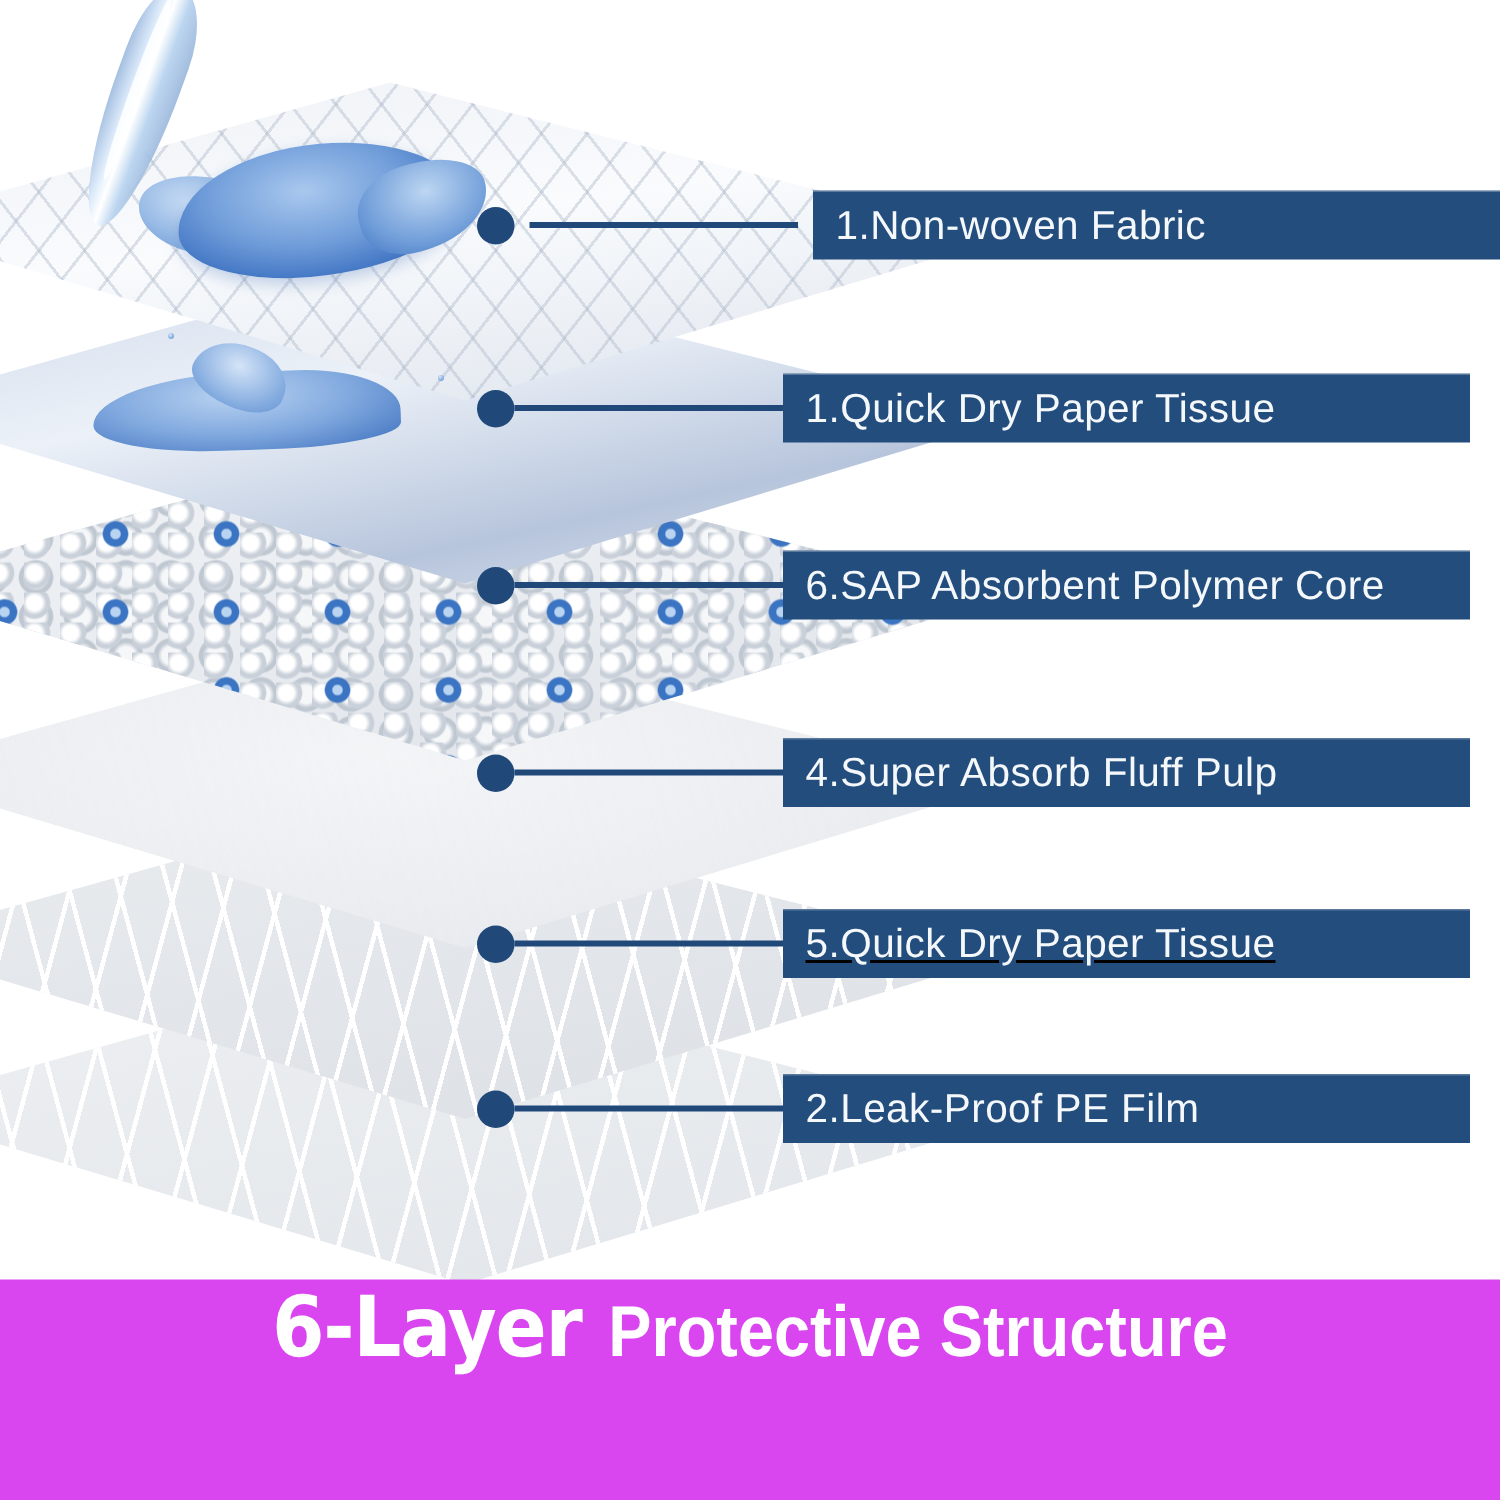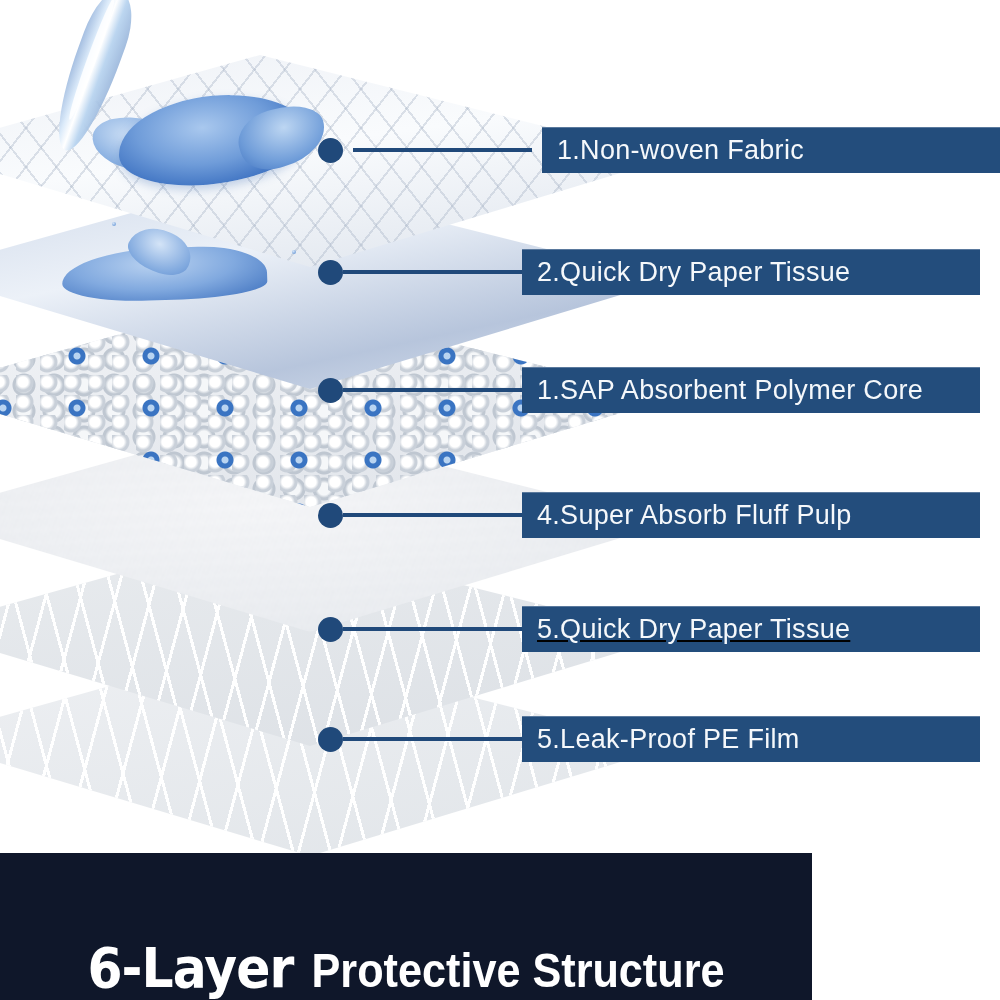--- a/index.html
+++ b/index.html
@@ -111,22 +111,22 @@
   .lead{ width:179px; height:4px; background:#20497a; flex:0 0 auto; }
   .tag{
     width:458px; height:46px; box-sizing:border-box; flex:0 0 auto;
     background:#234d7c; color:#f5f8fb; display:flex; align-items:center;
     padding-left:15px; font-size:27px; letter-spacing:.3px;
     border-top:1px solid rgba(255,255,255,.25);
   }
 
   
   .banner{
-    position:absolute; left:0; top:853px; width:812px; height:147px; z-index:50;
-    background:#0f172a; display:flex; align-items:flex-end; justify-content:center;
+    position:absolute; left:0; top:853px; width:1000px; height:147px; z-index:50;
+    background:#d946ef; display:flex; align-items:flex-start; justify-content:center;
   }
   .banner-inner{ display:flex; align-items:baseline; gap:20px; transform:scaleX(.9); color:#ffffff; }
   .banner-strong{ font-family:"DejaVu Sans", sans-serif; font-weight:bold; font-size:56px; letter-spacing:-1px; }
   .banner-rest{ font-family:"Liberation Sans", sans-serif; font-weight:bold; font-size:48px; letter-spacing:0; }
 </style>
 </head>
 <body>
 
 <div class="stage">
 
@@ -159,41 +159,41 @@
   <div class="water drop"></div>
 
   <div class="callout callout-1">
     <span class="dot"></span>
     <span class="lead"></span>
     <span class="tag">1.Non-woven Fabric</span>
   </div>
   <div class="callout callout-2">
     <span class="dot"></span>
     <span class="lead"></span>
-    <span class="tag">2.Quick Dry Paper Tissue</span>
+    <span class="tag">1.Quick Dry Paper Tissue</span>
   </div>
   <div class="callout callout-3">
     <span class="dot"></span>
     <span class="lead"></span>
-    <span class="tag">1.SAP Absorbent Polymer Core</span>
+    <span class="tag">6.SAP Absorbent Polymer Core</span>
   </div>
   <div class="callout callout-4">
     <span class="dot"></span>
     <span class="lead"></span>
     <span class="tag">4.Super Absorb Fluff Pulp</span>
   </div>
   <div class="callout callout-5">
     <span class="dot"></span>
     <span class="lead"></span>
     <span class="tag">5.Quick Dry Paper Tissue</span>
   </div>
   <div class="callout callout-6">
     <span class="dot"></span>
     <span class="lead"></span>
-    <span class="tag">5.Leak-Proof PE Film</span>
+    <span class="tag">2.Leak-Proof PE Film</span>
   </div>
 
   <div class="banner">
     <div class="banner-inner">
       <span class="banner-strong">6-Layer</span>
       <span class="banner-rest">Protective Structure</span>
     </div>
   </div>
 
 </div>

